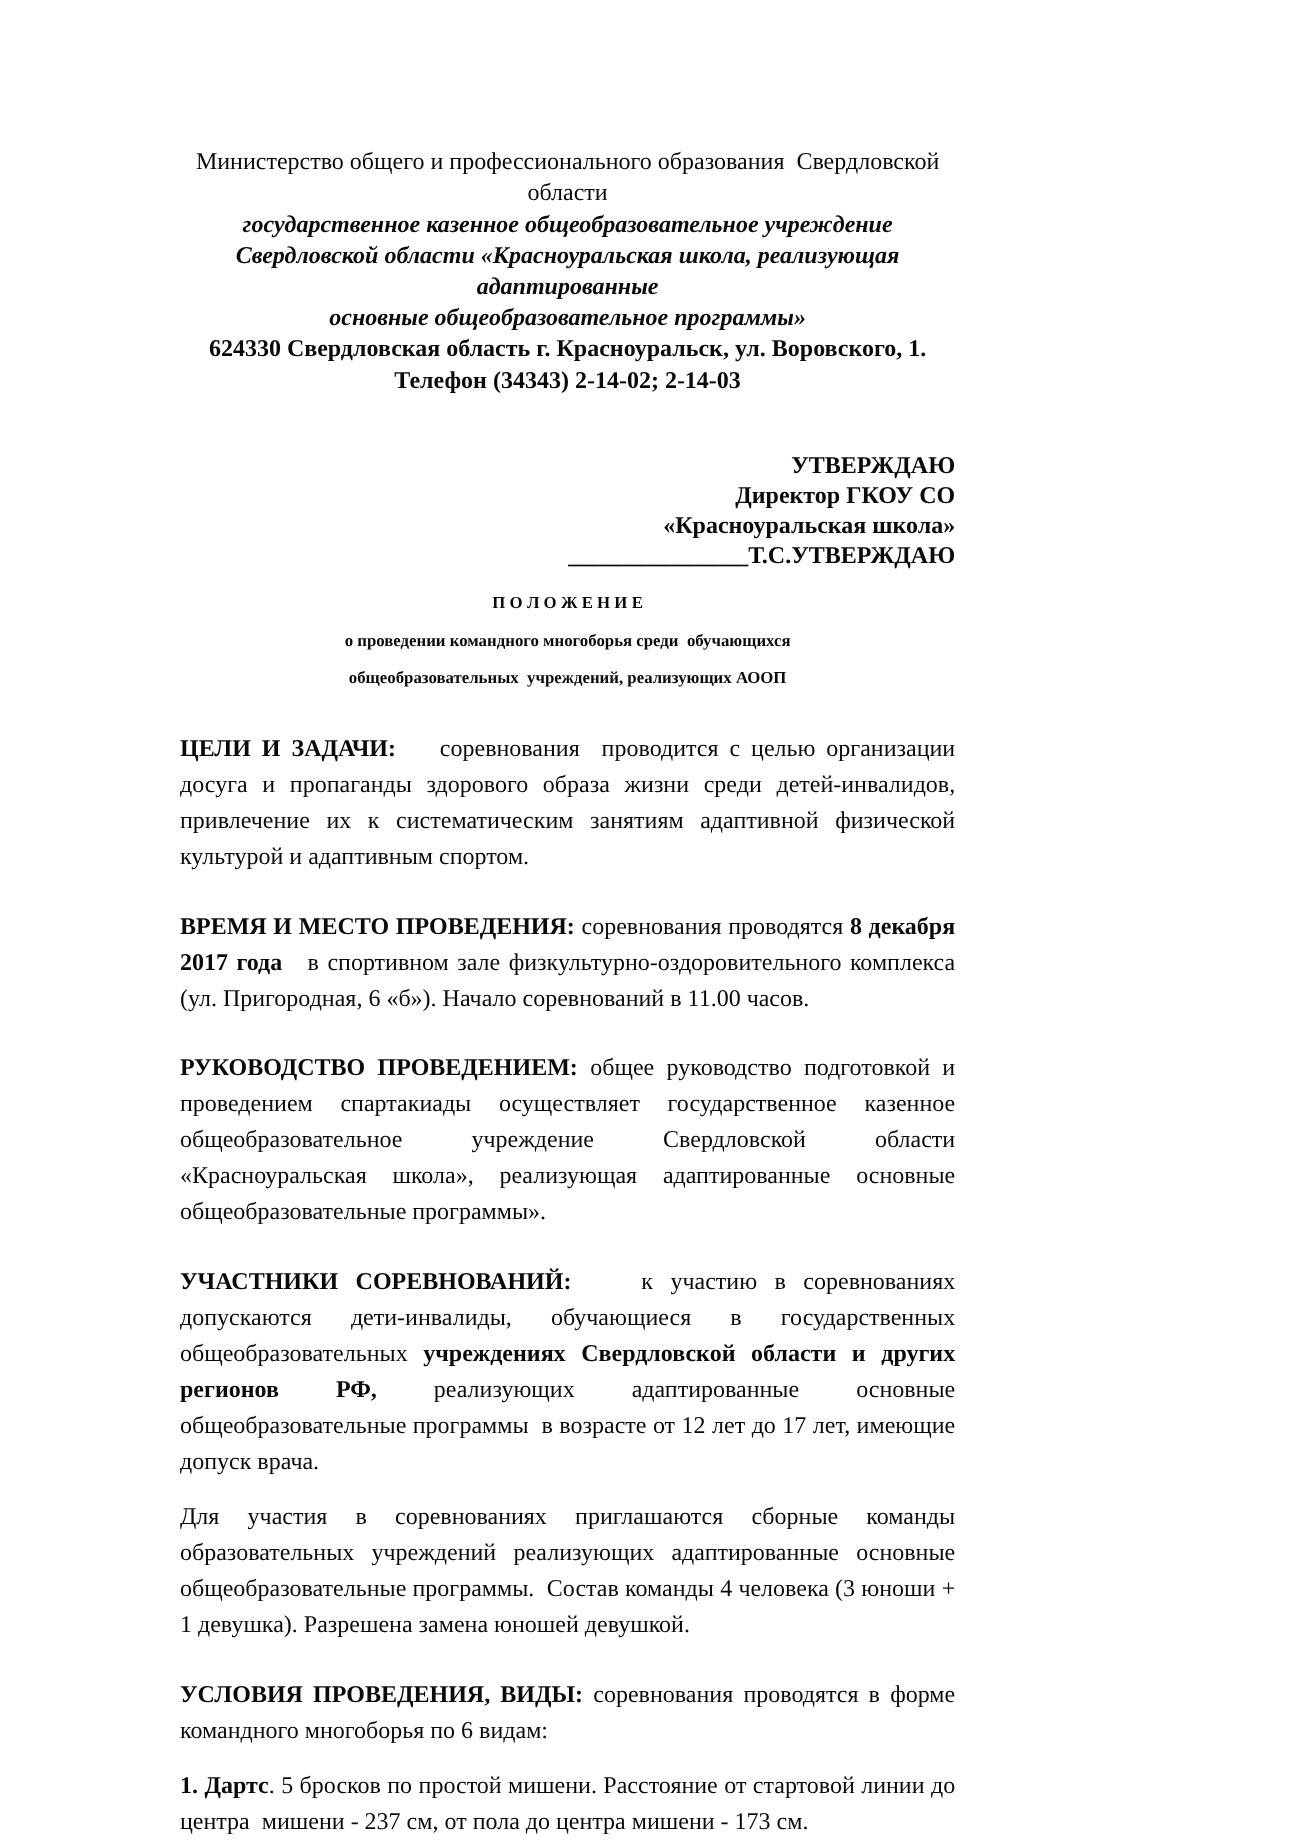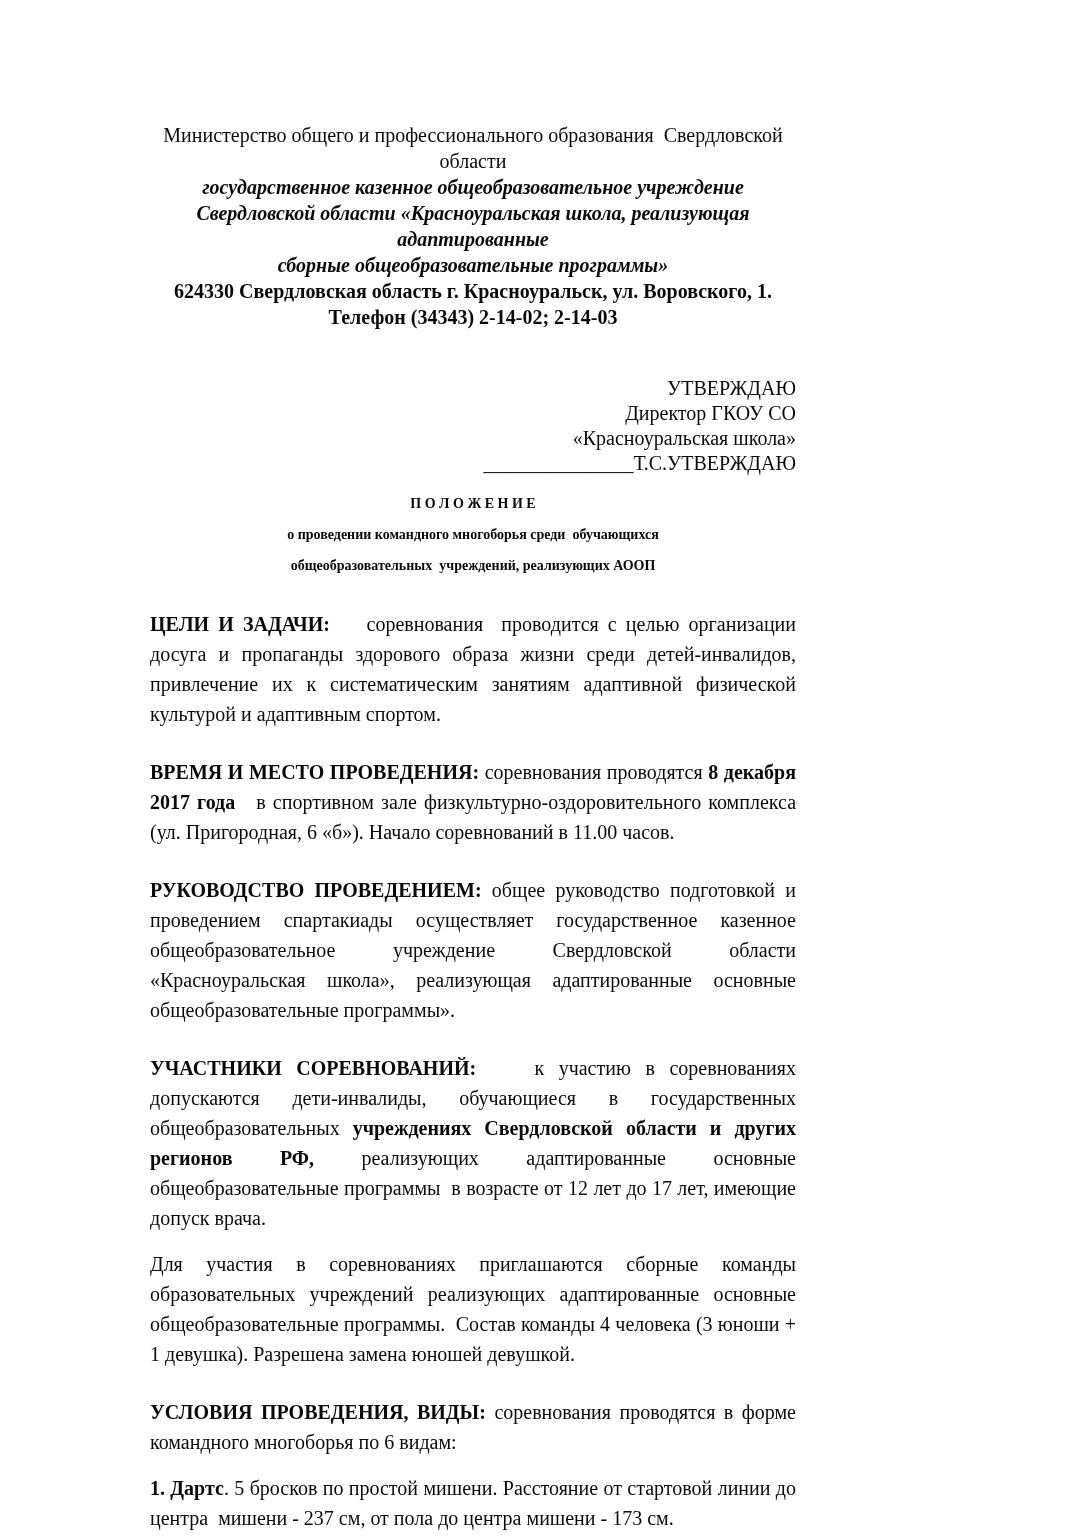--- a/index.html
+++ b/index.html
@@ -23,20 +23,21 @@
     text-align: center;
     line-height: 26px;
   }
   .doc-header .h-line { white-space: pre-wrap; }
   .bi { font-weight: bold; font-style: italic; }
   .b  { font-weight: bold; }
   .approval {
     text-align: right;
     line-height: 25px;
     margin-top: 46px;
+    font-weight: bold;
   }
   .doc-title {
     text-align: center;
     font-weight: bold;
     font-size: 14px;
     line-height: 31px;
     margin-top: 12px;
   }
   .doc-title .t-line { white-space: pre-wrap; }
   .para {
@@ -49,21 +50,21 @@
 </style>
 </head>
 <body>
 
 <div class="page">
 
   <header class="doc-header">
     <div class="h-line">Министерство общего и профессионального образования&nbsp; Свердловской области</div>
     <div class="h-line bi">государственное казенное общеобразовательное учреждение</div>
     <div class="h-line bi">Свердловской области «Красноуральская школа, реализующая адаптированные</div>
-    <div class="h-line bi">сборные общеобразовательные программы»</div>
+    <div class="h-line bi">основные общеобразовательное программы»</div>
     <div class="h-line b">624330 Свердловская область г. Красноуральск, ул. Воровского, 1.</div>
     <div class="h-line b">Телефон (34343) 2-14-02; 2-14-03</div>
   </header>
 
   <section class="approval">
     <div>УТВЕРЖДАЮ</div>
     <div>Директор ГКОУ СО</div>
     <div>«Красноуральская школа»</div>
     <div>_______________Т.С.УТВЕРЖДАЮ</div>
   </section>

